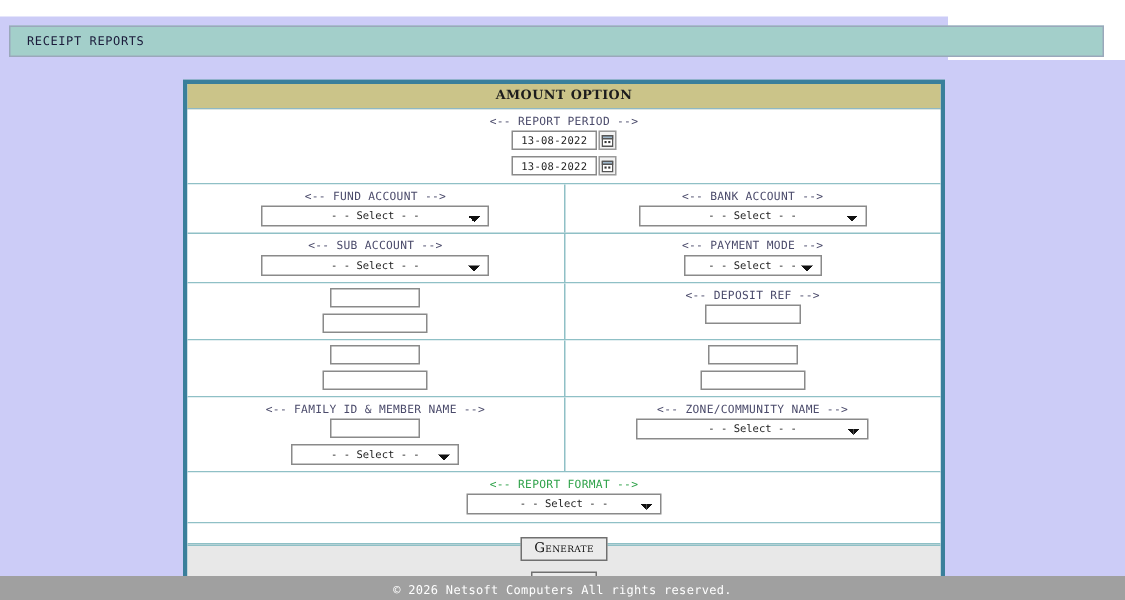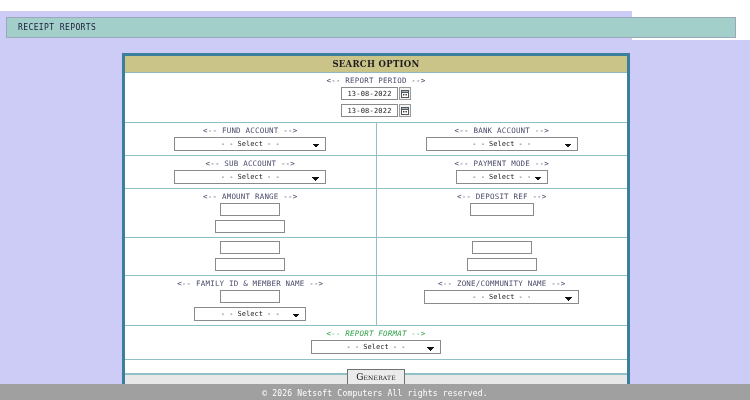--- a/index.html
+++ b/index.html
@@ -91,21 +91,21 @@
 
   .lbl {
     font-family: "DejaVu Sans Mono", monospace;
     font-size: 7.5px;
     color: #4b4b6b;
     letter-spacing: 0.2px;
     display: block;
     margin-bottom: 2px;
     white-space: nowrap;
   }
-  .lbl.green { color: #2fa24a; font-style: italic; }
+  .lbl.green { color: #2fa24a; }
 
   .ctrls {
     display: flex;
     justify-content: center;
     align-items: center;
     gap: 4px;
     flex-direction: column;
   }
 
   
@@ -227,21 +227,21 @@
 <div id="page">
 
   <div class="topbar">
     <span class="topbar-title">RECEIPT REPORTS</span>
   </div>
 
   <div class="bodyarea">
 
     <div class="panel">
 
-      <div class="panel-title">SEARCH OPTION</div>
+      <div class="panel-title">AMOUNT OPTION</div>
 
       <div class="row">
         <div class="cell-full">
           <span class="lbl">&lt;-- REPORT PERIOD --&gt;</span>
           <span class="ctrls">
             <span class="datepair">
               <input class="txt date" type="text" value="13-08-2022" style="">
               <span class="calbtn">
                 <svg width="8" height="8" viewBox="0 0 8 8" aria-hidden="true">
                   <rect x="0.5" y="0.5" width="7" height="7" fill="#fff" stroke="#555"></rect>
@@ -299,21 +299,20 @@
           <span class="ctrls">
             <select class="sel w92">
               <option>- - Select - -</option>
             </select>
           </span>
         </div>
       </div>
 
       <div class="row">
         <div class="cell left-col">
-          <span class="lbl">&lt;-- AMOUNT RANGE --&gt;</span>
           <span class="ctrls">
             <input class="txt w60" type="text" value="" style="">
             <input class="txt w70" type="text" value="" style="">
           </span>
         </div>
         <div class="cell">
           <span class="lbl">&lt;-- DEPOSIT REF --&gt;</span>
           <span class="ctrls">
             <input class="txt w64" type="text" value="" style="">
           </span>

